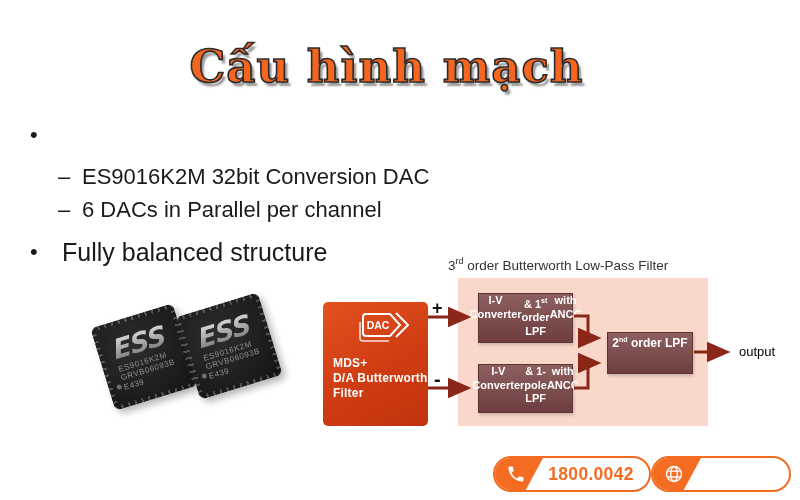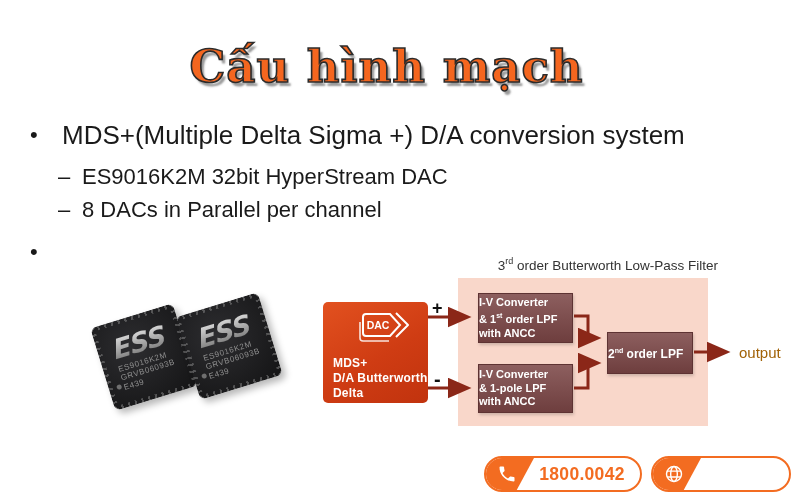--- a/index.html
+++ b/index.html
@@ -26,59 +26,59 @@
   .l2 { font-size:22px; line-height:33px; display:flex; padding-left:30px; }
   .l2 .marker { width:24px; }
   .l1 + .l2 { margin-top:8px; }
   .b2 { margin-top:9px; font-size:25px; }
 
   
   .diagram { position:absolute; inset:0; }
   .arrows { position:absolute; left:0; top:0; pointer-events:none; }
 
   .filter-title {
-    position:absolute; left:448px; top:256px; width:270px; text-align:right;
+    position:absolute; left:448px; top:256px; width:270px; text-align:left;
     font-size:13.5px; color:#333;
   }
   .filter-title sup { font-size:9px; }
 
   .filter-panel {
     position:absolute; left:458px; top:278px; width:250px; height:148px;
     background:#f9d7ca;
   }
 
   .mds-box {
-    position:absolute; left:323px; top:302px; width:105px; height:101px;
+    position:absolute; left:323px; top:302px; width:105px; height:124px;
     background:linear-gradient(150deg,#e2511f 0%,#cf3c13 55%,#c1330e 100%);
     border-radius:5px; color:#fff;
   }
   .mds-box .dac-icon { position:absolute; left:33px; top:6px; }
   .mds-label {
     position:absolute; left:10px; top:54px; font-size:12px; font-weight:bold;
     line-height:15px; letter-spacing:0.2px;
   }
 
   .pbox {
     position:absolute; color:#fff; font-size:11px; font-weight:600;
-    line-height:13.5px; 
+    line-height:13.5px; text-align:center;
     background:linear-gradient(#8d5f5f,#6e3e3e);
     border:1px solid #5e3333;
-    display:flex; flex-direction:column; justify-content:center;
+    display:flex; flex-direction:row; justify-content:center;
     box-shadow:1px 2px 3px rgba(0,0,0,0.18);
   }
   .pbox sup { font-size:7px; }
   .box-top    { left:478px; top:293px; width:95px; height:50px; }
   .box-bottom { left:478px; top:364px; width:95px; height:49px; }
   .box-lpf    { left:607px; top:332px; width:86px; height:42px; font-size:12px; }
 
   .sign { position:absolute; font-size:18px; font-weight:bold; color:#111; }
   .sign-plus  { left:432px; top:298px; }
   .sign-minus { left:434px; top:368px; font-size:20px; }
 
-  .output-label { position:absolute; left:739px; top:344px; font-size:15px; color:#a16207; }
+  .output-label { position:absolute; left:739px; top:344px; font-size:13px; color:#000000; }
 
   
   .chip {
     position:absolute; width:86px; height:86px; border-radius:6px;
     background:
       repeating-linear-gradient(90deg, rgba(150,150,150,0.45) 0 2px, transparent 2px 7px) 0 0 / 100% 4px no-repeat,
       repeating-linear-gradient(90deg, rgba(150,150,150,0.45) 0 2px, transparent 2px 7px) 0 100% / 100% 4px no-repeat,
       repeating-linear-gradient(0deg, rgba(150,150,150,0.45) 0 2px, transparent 2px 7px) 0 0 / 4px 100% no-repeat,
       repeating-linear-gradient(0deg, rgba(150,150,150,0.45) 0 2px, transparent 2px 7px) 100% 0 / 4px 100% no-repeat,
       radial-gradient(circle at 40% 35%, #2d2d30, #141415);
@@ -93,21 +93,21 @@
     font-family:"DejaVu Sans", sans-serif; font-style:italic; font-weight:800;
     font-size:27px; letter-spacing:-1px; line-height:26px;
     background:linear-gradient(#dcdcdc,#777); -webkit-background-clip:text;
     background-clip:text; -webkit-text-fill-color:transparent; color:#aaa;
     transform:skewX(-6deg);
   }
   .chip-code { font-size:8px; line-height:9.5px; color:#8f8f8f; letter-spacing:0.6px; text-align:left; margin-top:2px; }
   .chip-dot { position:absolute; left:8px; bottom:19px; width:5px; height:5px; border-radius:50%; background:#6f6f6f; }
 
   
-  .footer { position:absolute; right:9px; bottom:8px; display:flex; gap:9px; }
+  .footer { position:absolute; right:9px; bottom:8px; display:flex; }
   .badge {
     position:relative; height:36px; border:2px solid #f36c21; border-radius:18px;
     background:#fff; overflow:hidden; display:flex; align-items:center;
   }
   .badge-phone { width:158px; }
   .badge-site  { width:140px; }
   .badge-accent {
     position:absolute; left:0; top:0; bottom:0; width:48px; background:#f36c21;
     clip-path:polygon(0 0, 100% 0, 64% 100%, 0 100%);
   }
@@ -118,32 +118,32 @@
   }
 </style>
 </head>
 <body>
 
 <h1 class="slide-title">Cấu hình mạch</h1>
 
 <div class="content">
   <div class="l1">
     <span class="marker">•</span>
-    <span>MDS+(Multiple Delta Sigma +) D/A conversion system</span>
   </div>
   <div class="l2">
     <span class="marker">–</span>
-    <span>ES9016K2M 32bit HyperStream DAC</span>
+    <span>ES9016K2M 32bit Conversion DAC</span>
   </div>
   <div class="l2">
     <span class="marker">–</span>
-    <span>8 DACs in Parallel per channel</span>
+    <span>6 DACs in Parallel per channel</span>
   </div>
   <div class="l1 b2">
     <span class="marker">•</span>
+    <span>Fully balanced structure</span>
   </div>
 </div>
 
 <div class="diagram">
 
   <div class="filter-panel"></div>
 
   <div class="filter-title">
     <span>3</span><sup>rd</sup><span> order Butterworth Low-Pass Filter</span>
   </div>
@@ -170,21 +170,21 @@
   <div class="mds-box">
     <svg class="dac-icon" width="58" height="42" viewBox="0 0 58 42">
       <path d="M4 14 v16 q0 3 3 3 h26" fill="none" stroke="#ffffff" stroke-width="1.6" opacity="0.85"></path>
       <path d="M10 6 h24 l10 11 -10 11 h-24 q-3 0 -3 -3 v-16 q0 -3 3 -3 z" fill="none" stroke="#ffffff" stroke-width="2"></path>
       <path d="M40 5 l12 12 -12 12" fill="none" stroke="#ffffff" stroke-width="2" stroke-linejoin="round"></path>
       <text x="22" y="21" text-anchor="middle" font-size="10.5" font-weight="bold" fill="#ffffff" font-family="Liberation Sans, sans-serif">DAC</text>
     </svg>
     <div class="mds-label">
       <div>MDS+</div>
       <div>D/A Butterworth</div>
-      <div>Delta</div>
+      <div>Filter</div>
     </div>
   </div>
 
   <div class="sign sign-plus">+</div>
   <div class="sign sign-minus">-</div>
 
   <div class="pbox box-top">
     <div>I-V Converter</div>
     <div><span>&amp; 1</span><sup>st</sup><span> order LPF</span></div>
     <div>with ANCC</div>

